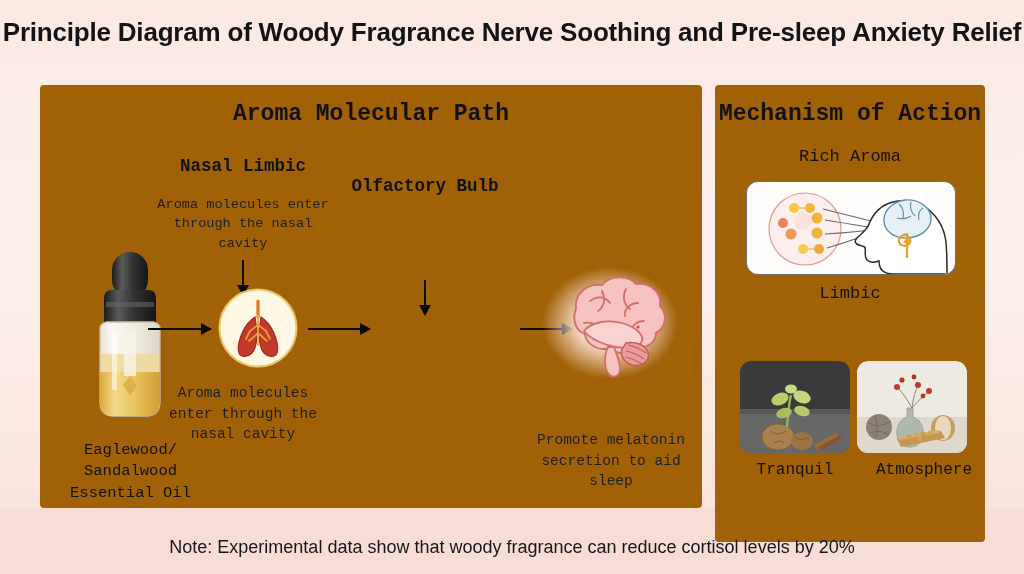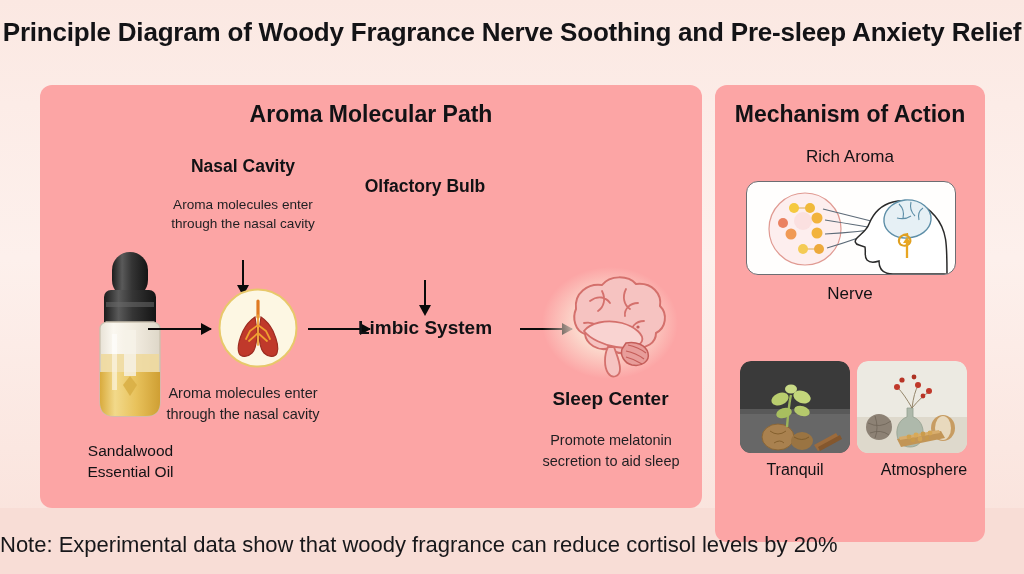--- a/index.html
+++ b/index.html
@@ -14,21 +14,21 @@
     background:#f8ddd6; z-index:0;
   }
   
   .title{
     position:absolute; top:17px; left:0; width:1024px; text-align:center;
     font-size:26px; font-weight:700; letter-spacing:-0.2px; color:#131316;
     z-index:5;
   }
   
   .panel{
-    position:absolute; background:#fca5a5; border-radius:12px; z-index:2;
+    position:absolute; background:#a16207; border-radius:4px; z-index:2;font-family:Liberation Mono, monospace;
   }
   #panel-left { left:40px;  top:85px; width:662px; height:423px; }
   #panel-right{ left:715px; top:85px; width:270px; height:457px; }
 
   .panel-title{
     position:absolute; left:0; width:100%; text-align:center;
     font-size:23px; font-weight:700; color:#121215;
   }
   
   .node-head{
@@ -61,22 +61,22 @@
     overflow:hidden;
   }
   .thumb{
     position:absolute; border-radius:11px; overflow:hidden;
   }
   .thumb-cap{
     position:absolute; text-align:center; font-size:16px; color:#121215;
   }
   
   .note{
-    position:absolute; left:0; bottom:16px; width:1024px; 
-    font-size:22px; color:#17171a; z-index:6;
+    position:absolute; left:0; bottom:16px; width:1024px; text-align:center;
+    font-size:18px; color:#17171a; z-index:6;
   }
 </style>
 </head>
 <body>
 
 <div class="bottom-band"></div>
 
 <div class="title">Principle Diagram of Woody Fragrance Nerve Soothing and Pre-sleep Anxiety Relief</div>
 
 <div class="panel" id="panel-left">
@@ -110,47 +110,47 @@
       <rect x="24" y="52" width="48" height="5" fill="#6a6a6a" opacity="0.55"></rect>
       <path d="M18 78 q0 -4 6 -6 h48 q6 2 6 6 v74 q0 14 -14 14 h-32 q-14 0 -14 -14 z" fill="url(#glass)" stroke="#c9c0ae" stroke-width="1.3"></path>
       <path d="M18 122 h60 v30 q0 14 -14 14 h-32 q-14 0 -14 -14 z" fill="url(#oil)"></path>
       <rect x="19" y="104" width="58" height="18" fill="#eed89a" opacity="0.85"></rect>
       <rect x="42" y="80" width="12" height="46" fill="#f6f2e8" opacity="0.8"></rect>
       <path d="M48 126 l7 9 -7 11 -7 -11 z" fill="#d8ae44" opacity="0.85"></path>
       <rect x="30" y="84" width="5" height="56" fill="#ffffff" opacity="0.5"></rect>
     </svg>
   </div>
   <div class="node-cap" style="left:8px; top:355px; width:165px;">
+    <div>Eaglewood/</div>
     <div>Sandalwood</div>
     <div>Essential Oil</div>
   </div>
 
   <div class="arrow-h" style="left:108px; top:243px; width:63px;"></div>
 
-  <div class="node-head" style="left:118px; top:71px; width:170px;">Nasal Cavity</div>
+  <div class="node-head" style="left:118px; top:71px; width:170px;">Nasal Limbic</div>
   <div class="node-desc" style="left:115px; top:110px; width:176px;">Aroma molecules enter through the nasal cavity</div>
   <div class="arrow-v" style="left:202px; top:175px; height:26px;"></div>
 
   <div style="position:absolute; left:177px; top:202px; width:82px; height:82px;">
     <svg viewBox="0 0 82 82" width="82" height="82">
       <circle cx="41" cy="41" r="38.5" fill="#fdf7e3" stroke="#e8c86b" stroke-width="2"></circle>
       <path d="M41 14 v16" stroke="#e07a22" stroke-width="3.2" stroke-linecap="round"></path>
       <path d="M38 30 c-3 2 -8 6 -12 14 c-4 9 -6 17 -4 22 c2 5 9 4 13 0 c4 -4 5 -14 5 -22 z" fill="#c0392b" stroke="#9d2d22" stroke-width="1.2"></path>
       <path d="M44 30 c3 2 8 6 12 14 c4 9 6 17 4 22 c-2 5 -9 4 -13 0 c-4 -4 -5 -14 -5 -22 z" fill="#c0392b" stroke="#9d2d22" stroke-width="1.2"></path>
       <path d="M41 28 v30 M41 38 l-8 6 M41 46 l-9 8 M41 38 l8 6 M41 46 l9 8 M33 44 l-4 8 M49 44 l4 8" stroke="#f0a030" stroke-width="1.7" fill="none" stroke-linecap="round"></path>
     </svg>
   </div>
   <div class="node-desc" style="left:112px; top:298px; width:182px; font-size:14.5px;">Aroma molecules enter through the nasal cavity</div>
 
   <div class="arrow-h" style="left:268px; top:243px; width:62px;"></div>
 
   <div class="node-head" style="left:290px; top:71px; width:190px;margin-top:20px;">Olfactory Bulb</div>
   <div class="arrow-v" style="left:384px; top:195px; height:26px;"></div>
 
-  <div class="node-head" style="left:290px; top:232px; width:190px; font-size:19px;">Limbic System</div>
 
   <div class="arrow-h" style="left:480px; top:243px; width:52px;"></div>
 
   <div style="position:absolute; left:500px; top:180px; width:140px; height:118px;">
     <svg viewBox="0 0 140 118" width="140" height="118">
       <defs>
         <radialGradient id="glow" cx="50%" cy="50%" r="50%">
           <stop offset="45%" stop-color="#fbe0d2" stop-opacity="0.95"></stop>
           <stop offset="100%" stop-color="#fbe0d2" stop-opacity="0"></stop>
         </radialGradient>
@@ -159,21 +159,20 @@
       <path d="M36 44 c-2 -16 12 -26 26 -24 c8 -10 26 -10 34 -1 c16 -2 26 10 24 22 c8 8 6 22 -4 27 c0 10 -10 16 -20 14 c-6 8 -20 8 -26 1 c-12 4 -24 -4 -25 -14 c-10 -3 -13 -16 -9 -25 z" fill="#f6c3c1" stroke="#d4706c" stroke-width="2"></path>
       <path d="M50 36 c8 -6 16 -4 20 2 M62 26 c4 8 2 16 -4 20 M86 24 c-4 8 -2 16 4 20 M98 38 c-8 0 -14 6 -13 13 M44 58 c10 -2 18 4 18 12 M104 56 c-8 0 -14 6 -13 14" fill="none" stroke="#d4706c" stroke-width="1.8" stroke-linecap="round"></path>
       <path d="M44 66 c6 -8 22 -12 38 -8 c14 4 22 12 20 18 c-2 6 -14 8 -26 6 c-12 -2 -26 -8 -32 -16 z" fill="#f9d3d1" stroke="#d4706c" stroke-width="1.8"></path>
       <path d="M86 78 c10 -2 20 2 22 10 c2 8 -6 14 -16 12 c-8 -2 -12 -10 -10 -16 z" fill="#e89d9a" stroke="#c45d59" stroke-width="1.5"></path>
       <path d="M88 80 q10 2 18 8 M86 86 q10 2 18 8 M86 92 q8 2 16 7" stroke="#c45d59" stroke-width="1.2" fill="none"></path>
       <path d="M68 82 c-4 8 -4 20 0 26 c4 6 12 4 12 -4 c0 -8 -4 -16 -6 -22 z" fill="#f6c3c1" stroke="#d4706c" stroke-width="1.8"></path>
       <circle cx="98" cy="62" r="1.6" fill="#c45d59"></circle>
     </svg>
   </div>
 
-  <div class="node-head" style="left:498px; top:303px; width:145px; font-size:19px;">Sleep Center</div>
   <div class="node-desc" style="left:482px; top:345px; width:178px; font-size:14.5px;">Promote melatonin secretion to aid sleep</div>
 </div>
 
 <div class="panel" id="panel-right">
 
   <div class="panel-title" style="top:16px;">Mechanism of Action</div>
 
   <div class="sub-head" style="top:62px;">Rich Aroma</div>
 
   <div class="diagram-box" style="left:31px; top:96px; width:210px; height:94px;">
@@ -194,21 +193,21 @@
       <path d="M200 92 c0 -30 0 -44 -12 -58 c-10 -12 -26 -18 -42 -14 c-12 3 -20 12 -24 22
                c-2 6 -8 10 -12 14 c-3 3 -2 6 2 7 l6 2 c1 6 -1 10 2 13 c3 3 9 2 12 1 c0 8 4 13 14 13 l54 0 z" fill="#ffffff" stroke="#2a2a2a" stroke-width="1.5"></path>
       <path d="M158 18 c-14 2 -22 12 -21 22 c1 10 12 17 24 16 c12 -1 22 -8 23 -18 c1 -11 -10 -21 -26 -20 z" fill="#e6f0f5" stroke="#5e8fa8" stroke-width="1.4"></path>
       <path d="M152 22 q6 6 4 14 M164 20 q-2 8 4 14 M176 26 q-6 4 -4 12 M150 36 q8 2 14 -2" fill="none" stroke="#5e8fa8" stroke-width="1.1"></path>
       <path d="M161 52 c-6 0 -10 4 -9 8 c1 4 7 5 10 2 c3 -3 1 -8 -4 -9 z" fill="none" stroke="#e0a020" stroke-width="2"></path>
       <line x1="160" y1="60" x2="160" y2="76" stroke="#e8a622" stroke-width="2.3"></line>
       <path d="M160 55 l-4 6 h8 z" fill="#e8a622"></path>
     </svg>
   </div>
 
-  <div class="sub-head" style="top:199px;">Nerve</div>
+  <div class="sub-head" style="top:199px;">Limbic</div>
 
   <div class="thumb" style="left:25px; top:276px; width:110px; height:92px;">
     <svg viewBox="0 0 110 92" width="110" height="92">
       <rect width="110" height="92" rx="11" fill="#3a3a3a"></rect>
       <rect y="50" width="110" height="42" fill="#676767"></rect>
       <rect y="48" width="110" height="5" fill="#595959"></rect>
       <ellipse cx="38" cy="76" rx="16" ry="13" fill="#a9814f"></ellipse>
       <ellipse cx="38" cy="76" rx="16" ry="13" fill="none" stroke="#8a6637" stroke-width="1"></ellipse>
       <path d="M30 70 q8 6 16 0 M34 82 q6 -4 10 0" stroke="#85602f" stroke-width="1" fill="none"></path>
       <ellipse cx="62" cy="80" rx="11" ry="9" fill="#9a7442"></ellipse>

